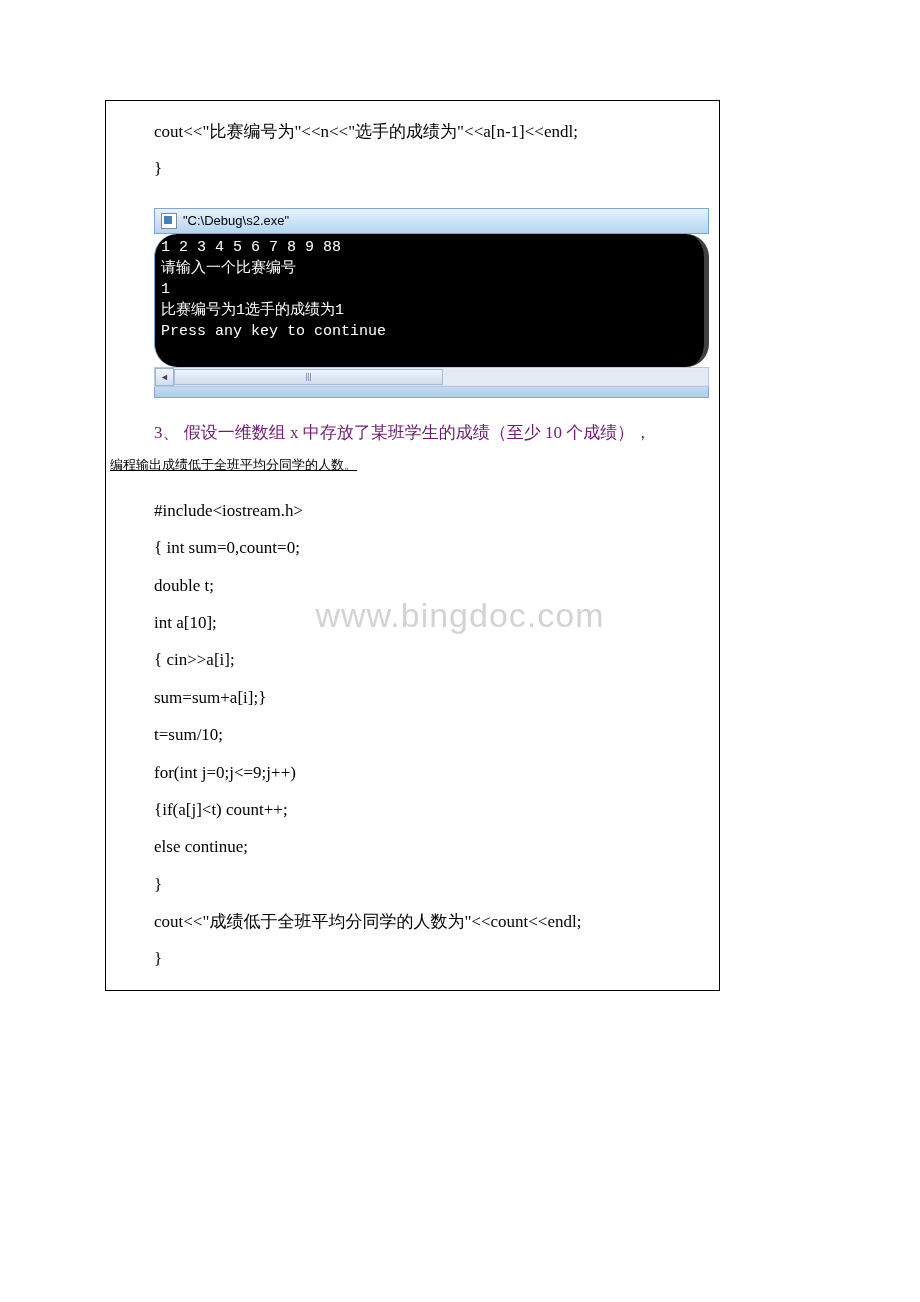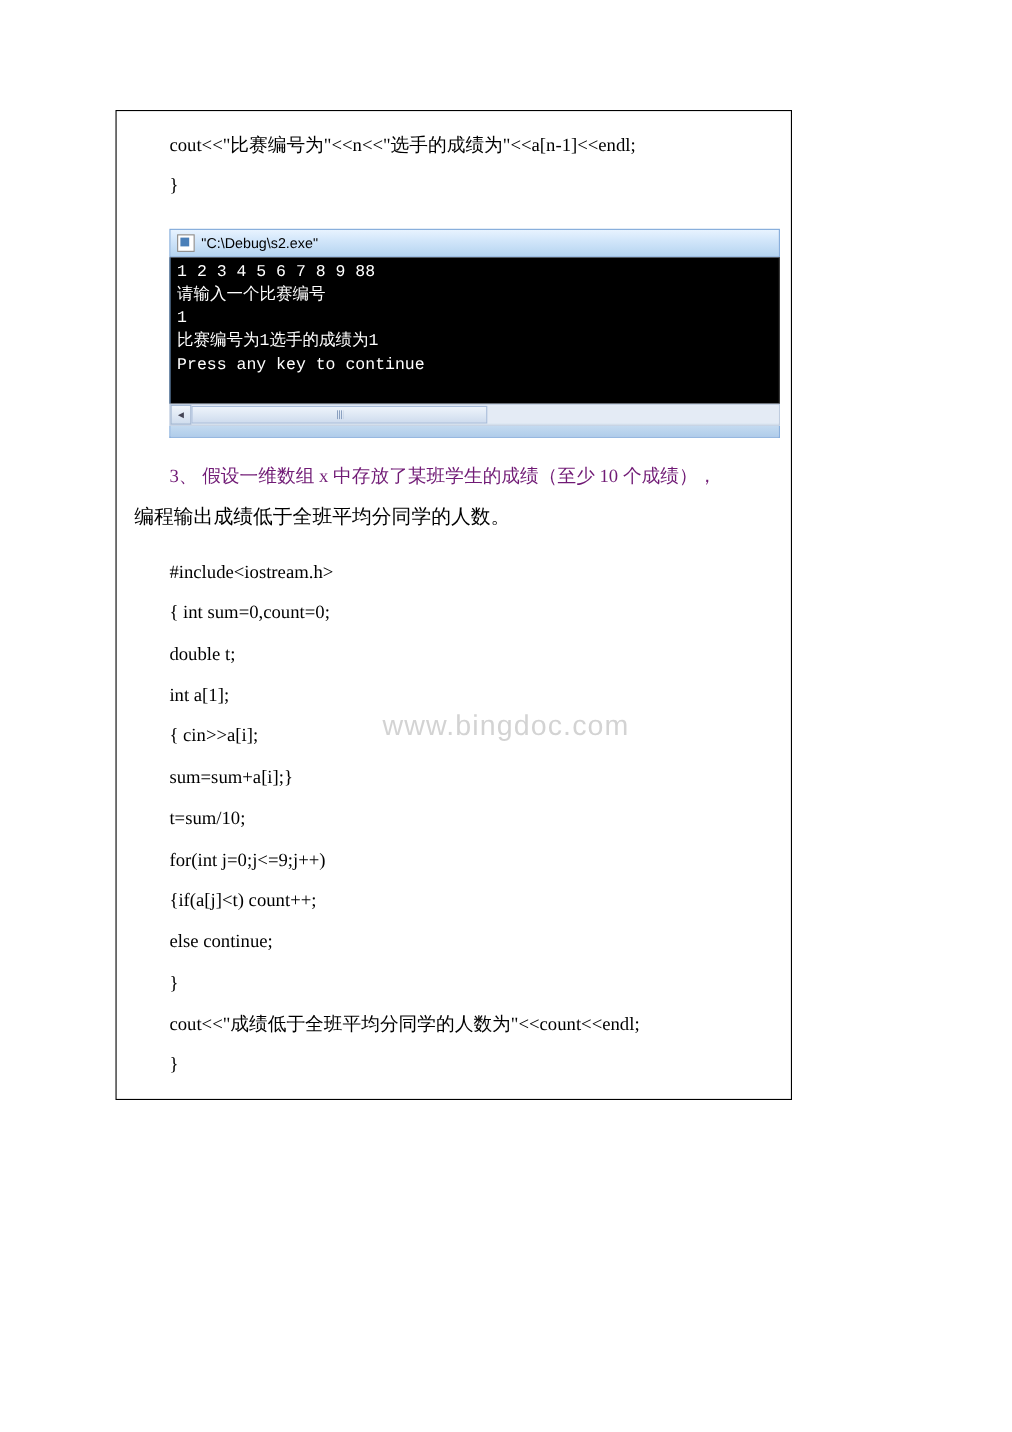--- a/index.html
+++ b/index.html
@@ -38,24 +38,25 @@
     }
     .question {
       padding: 10px 20px 5px 0px;
       font-size: 17px;
       line-height: 1.8;
       color: #701a75;
       text-indent: 48px;
     }
     .question-cont {
       padding: 0 20px 5px 0px;
-      font-size: 18px;
+      font-size: 13px;
       line-height: 1.8;
       color: #000;
-      margin-left: 16px;
+      margin-left: 4px;
+      text-decoration: underline;
     }
     .console-window {
       margin: 10px 20px 10px 48px;
       width: 555px;
     }
     .console-titlebar {
       height: 24px;
       background: linear-gradient(to bottom, #e8f3ff 0%, #d2e6fa 40%, #b5d4f0 100%);
       border: 1px solid #7da7d9;
       display: flex;
@@ -84,22 +85,23 @@
     }
     .console-body {
       background: #000;
       color: #fff;
       font-family: "Consolas", "Courier New", monospace;
       font-size: 15px;
       line-height: 1.4;
       padding: 3px 6px 20px 6px;
       white-space: pre;
       border-left: 1px solid #7da7d9;
-      border-right: 1px solid #404040;
+      border-right: 5px solid #404040;
       min-height: 110px;
+      border-radius: 23px;
     }
     .console-scrollbar {
       height: 18px;
       background: linear-gradient(to bottom, #e8eef6 0%, #d8e3f0 100%);
       border: 1px solid #b8c7dc;
       display: flex;
       align-items: center;
       position: relative;
     }
     .scrollbar-btn-left {
@@ -138,24 +140,24 @@
     }
     .console-footer-border {
       height: 10px;
       background: linear-gradient(to bottom, #c4daf0 0%, #b0cdea 100%);
       border: 1px solid #7da7d9;
       border-top: none;
     }
     .watermark {
       position: absolute;
       left: 50%;
-      top: 644px;
+      top: 596px;
       transform: translate(-50%, 0);
       font-family: Arial, sans-serif;
-      font-size: 26px;
+      font-size: 34px;
       font-weight: 500;
       color: rgba(130, 130, 130, 0.35);
       letter-spacing: 1px;
       pointer-events: none;
       white-space: nowrap;
     }
   </style>
 </head>
 <body>
 
@@ -192,21 +194,21 @@
     <div class="question">
       <span>3、</span>
       <span>假设一维数组 x 中存放了某班学生的成绩（至少 10 个成绩），</span>
     </div>
     <div class="question-cont">编程输出成绩低于全班平均分同学的人数。</div>
 
     <div class="code-block2">
       <div>#include&lt;iostream.h&gt;</div>
       <div>{ int sum=0,count=0;</div>
       <div> double t;</div>
-      <div> int a[1];</div>
+      <div> int a[10];</div>
       <div> { cin&gt;&gt;a[i];</div>
       <div> sum=sum+a[i];}</div>
       <div> t=sum/10;</div>
       <div> for(int j=0;j&lt;=9;j++)</div>
       <div> {if(a[j]&lt;t) count++;</div>
       <div> else continue;</div>
       <div> }</div>
       <div> cout&lt;&lt;"成绩低于全班平均分同学的人数为"&lt;&lt;count&lt;&lt;endl;</div>
       <div> }</div>
     </div>

